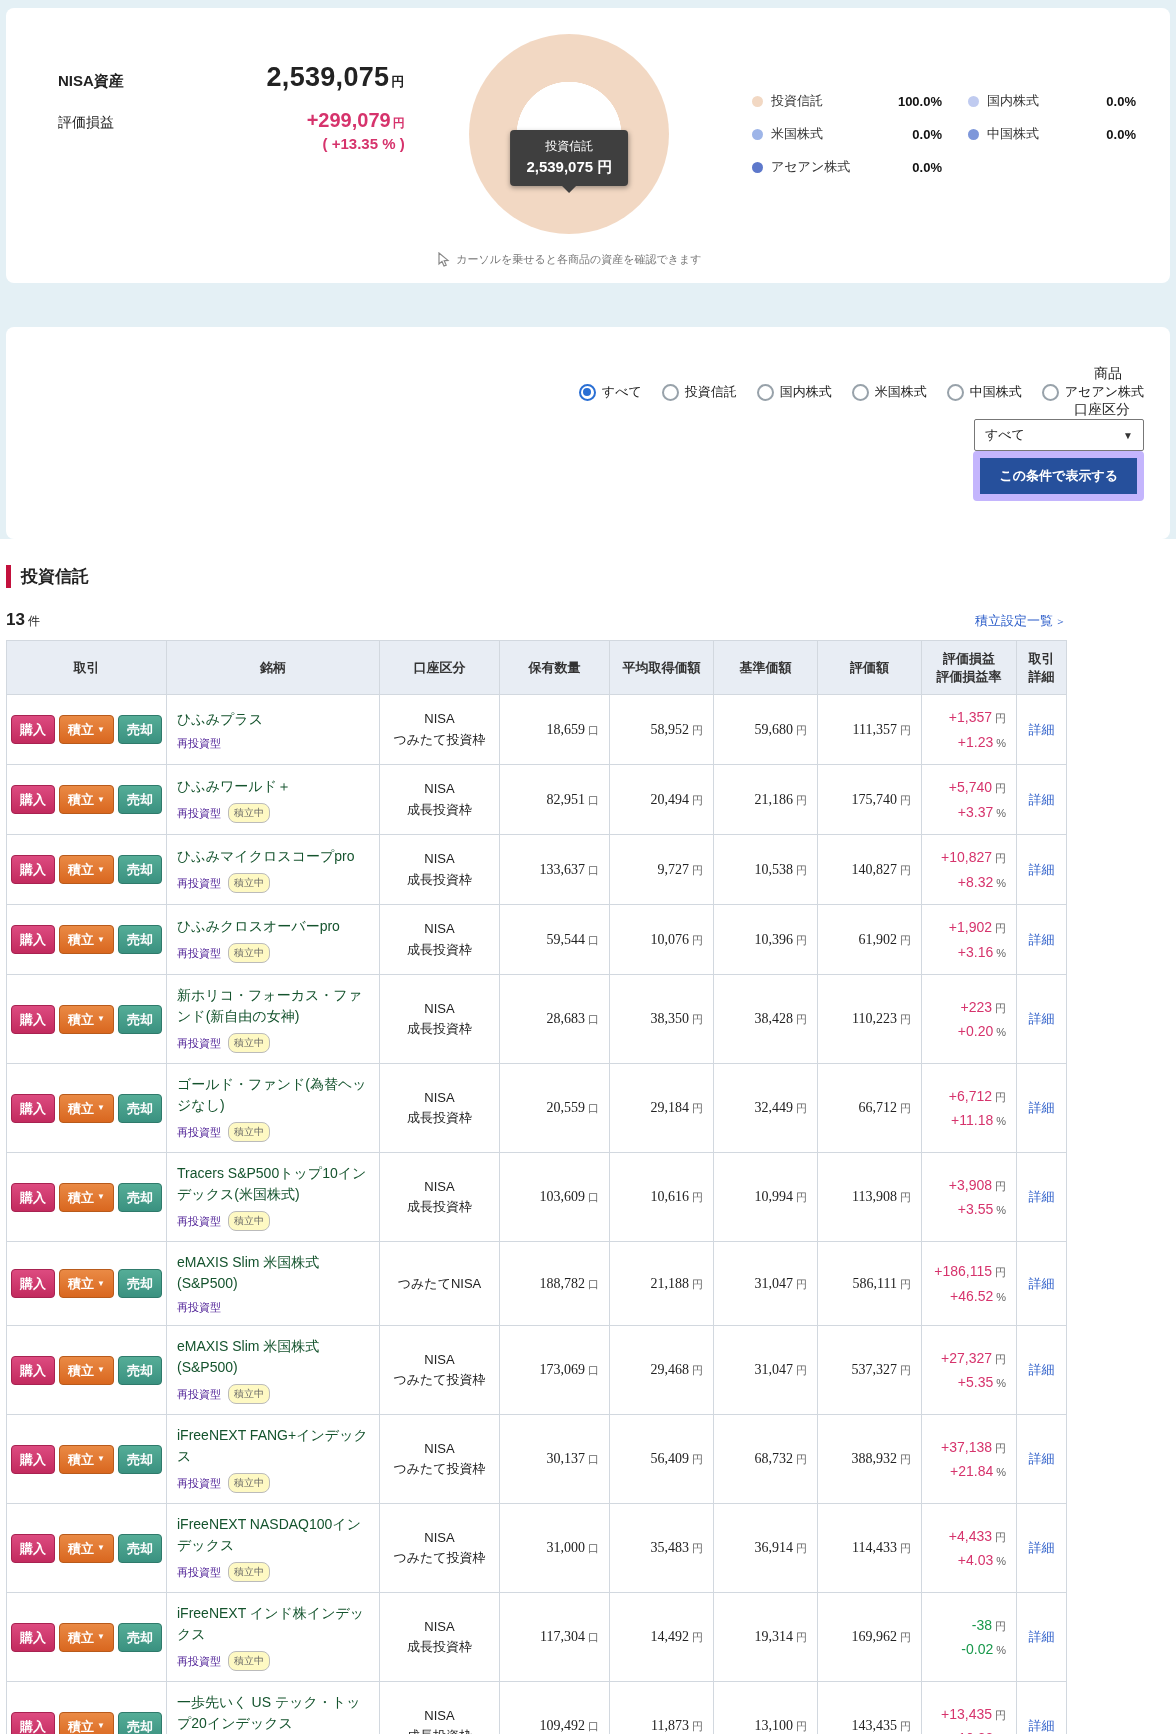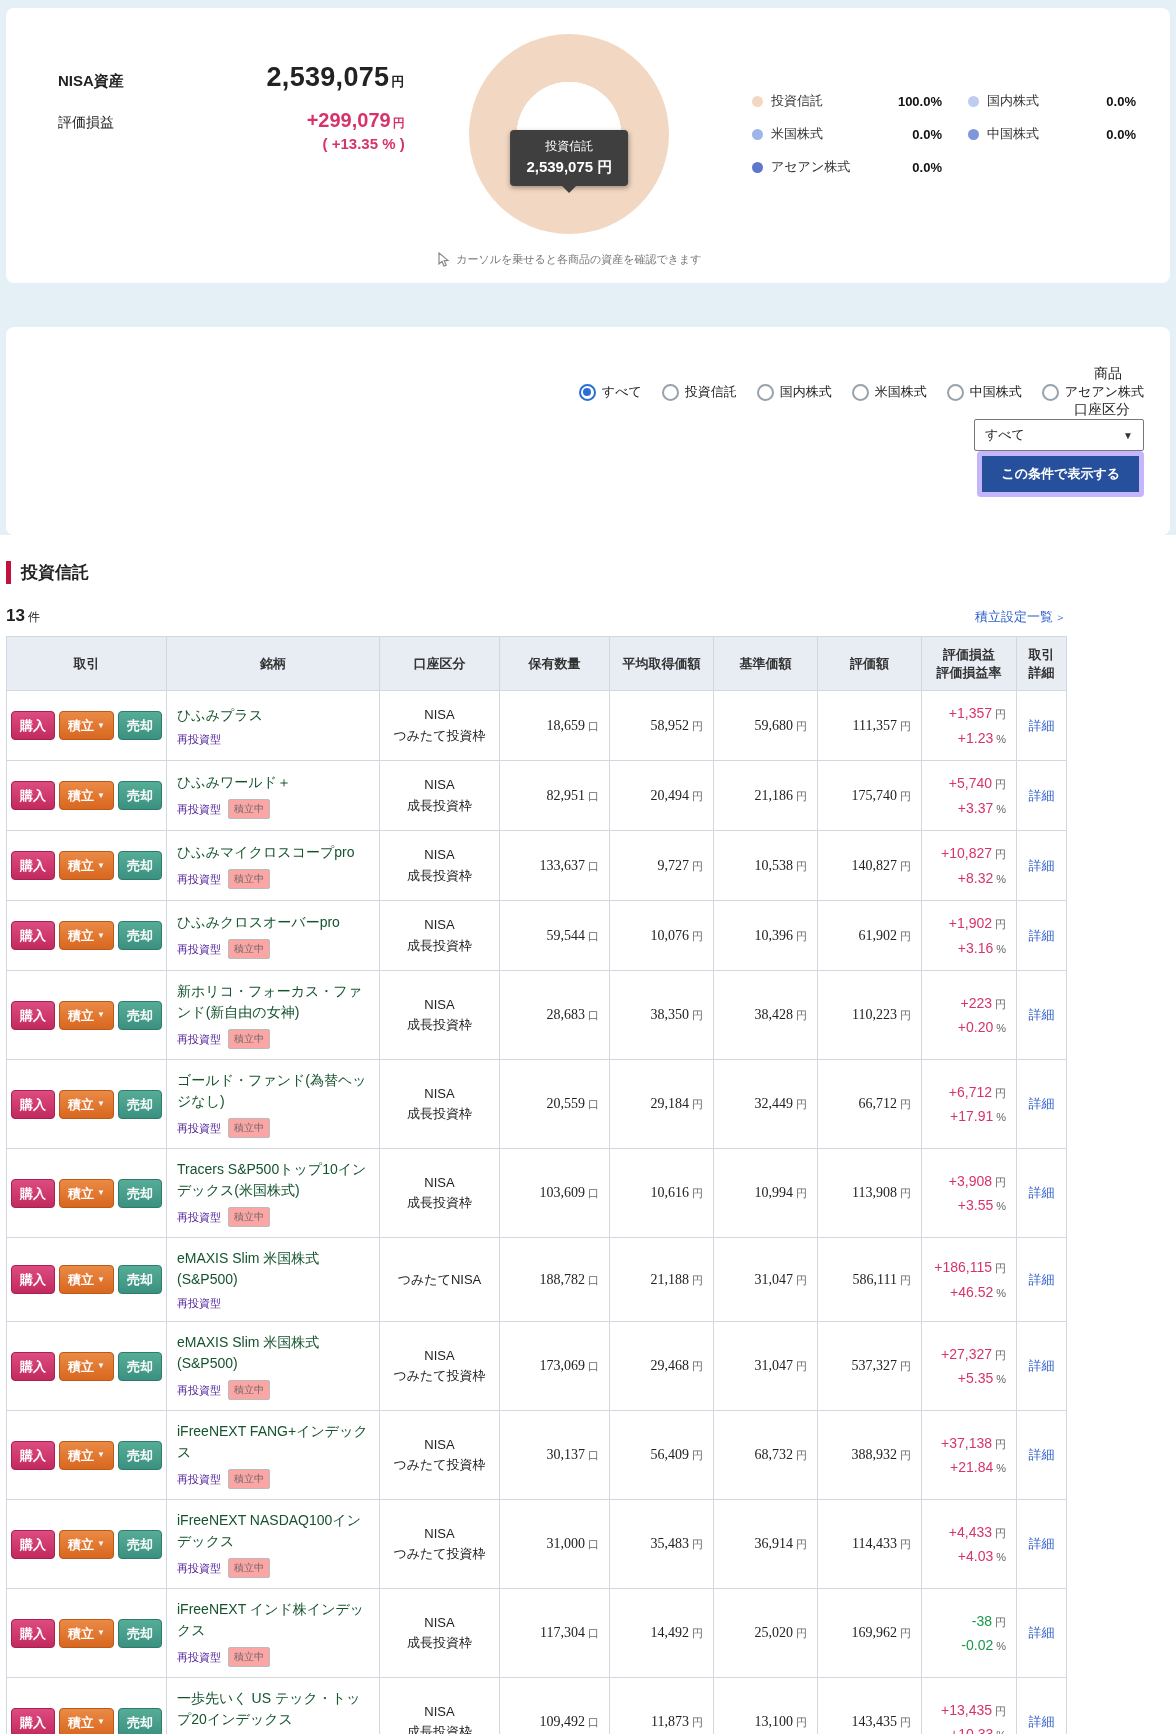--- a/index.html
+++ b/index.html
@@ -69,21 +69,21 @@
     border-radius: 50%; background: #2a6fd4;
   }
   .account-label { margin-left: 30px; margin-right: 14px; }
   .select {
     width: 170px; height: 32px; border: 1px solid #777; border-radius: 2px; background: #fff;
     display: flex; align-items: center; justify-content: space-between; padding: 0 10px;
     font-size: 13px; cursor: pointer;
   }
   .select-arrow { font-size: 10px; color: #333; }
   .apply-btn {
-    margin-left: 16px; background: #26509c; border: 5px solid #c4b5fd; color: #fff;
+    margin-left: 16px; background: #26509c; border: 7px solid #c4b5fd; color: #fff;
     font-family: inherit; font-weight: bold; font-size: 13px; padding: 9px 19px;
     border-radius: 4px; cursor: pointer;
   }
 
   
   .main { padding: 26px 6px 24px 6px; }
   .section-title { border-left: 5px solid #c3113d; padding-left: 10px; font-size: 17px; font-weight: bold; color: #222; }
   .count-row { display: flex; justify-content: space-between; align-items: flex-end; margin-top: 22px; width: 1060px; }
   .count-num { font-size: 17px; font-weight: bold; }
   .count-unit { font-size: 12px; margin-left: 3px; }
@@ -104,22 +104,22 @@
   }
   .btn.buy  { background: linear-gradient(#dd4b80, #c22a5e); border: 1px solid #a82251; }
   .btn.acc  { background: linear-gradient(#ea8a45, #d9671f); border: 1px solid #b85a1b; }
   .btn.sell { background: linear-gradient(#55ad97, #3a9180); border: 1px solid #2f7a6b; }
   .caret { font-size: 8px; }
 
   .fund-link { color: #14532d; font-size: 14px; line-height: 1.5; }
   .name-sub { margin-top: 6px; display: flex; align-items: center; gap: 7px; }
   .fund-type { font-size: 11px; color: #4c1d95; }
   .badge {
-    font-size: 10px; color: #666; border: 1px solid #bbb; background: #fca5a5;
-    padding: 4px 5px; border-radius: 2px; line-height: 1;
+    font-size: 10px; color: #666; border: 1px solid #bbb; background: #fef9c3;
+    padding: 4px 5px; border-radius: 8px; line-height: 1;
   }
 
   .cell-account { text-align: center; font-size: 13px; line-height: 1.55; color: #222; }
   .cell-num { text-align: right; font-family: Liberation Serif, serif; }
   .num { font-size: 14px; color: #222; }
   .unit { font-size: 11px; color: #666; margin-left: 3px; }
 
   .cell-pl { text-align: right; color: #d6336c; line-height: 1.75; }
   .cell-pl .num { color: inherit; }
   .cell-pl.neg { color: #18984b; }
@@ -524,21 +524,21 @@
       <span class="num">29,184</span><span class="unit">円</span>
     </td>
     <td class="cell-num">
       <span class="num">32,449</span><span class="unit">円</span>
     </td>
     <td class="cell-num">
       <span class="num">66,712</span><span class="unit">円</span>
     </td>
     <td class="cell-pl">
       <div><span class="num">+6,712</span><span class="unit">円</span></div>
-      <div><span class="num">+17.91</span><span class="unit">%</span></div>
+      <div><span class="num">+11.18</span><span class="unit">%</span></div>
     </td>
     <td class="cell-detail">
       <a class="detail-link">詳細</a>
     </td>
   </tr>
 
   <tr>
     <td class="cell-trade">
       <div class="trade-btns">
         <button class="btn buy">購入</button>
@@ -775,21 +775,21 @@
       <div>NISA</div>
       <div>成長投資枠</div>
     </td>
     <td class="cell-num">
       <span class="num">117,304</span><span class="unit">口</span>
     </td>
     <td class="cell-num">
       <span class="num">14,492</span><span class="unit">円</span>
     </td>
     <td class="cell-num">
-      <span class="num">25,020</span><span class="unit">円</span>
+      <span class="num">19,314</span><span class="unit">円</span>
     </td>
     <td class="cell-num">
       <span class="num">169,962</span><span class="unit">円</span>
     </td>
     <td class="cell-pl neg">
       <div><span class="num">-38</span><span class="unit">円</span></div>
       <div><span class="num">-0.02</span><span class="unit">%</span></div>
     </td>
     <td class="cell-detail">
       <a class="detail-link">詳細</a>

